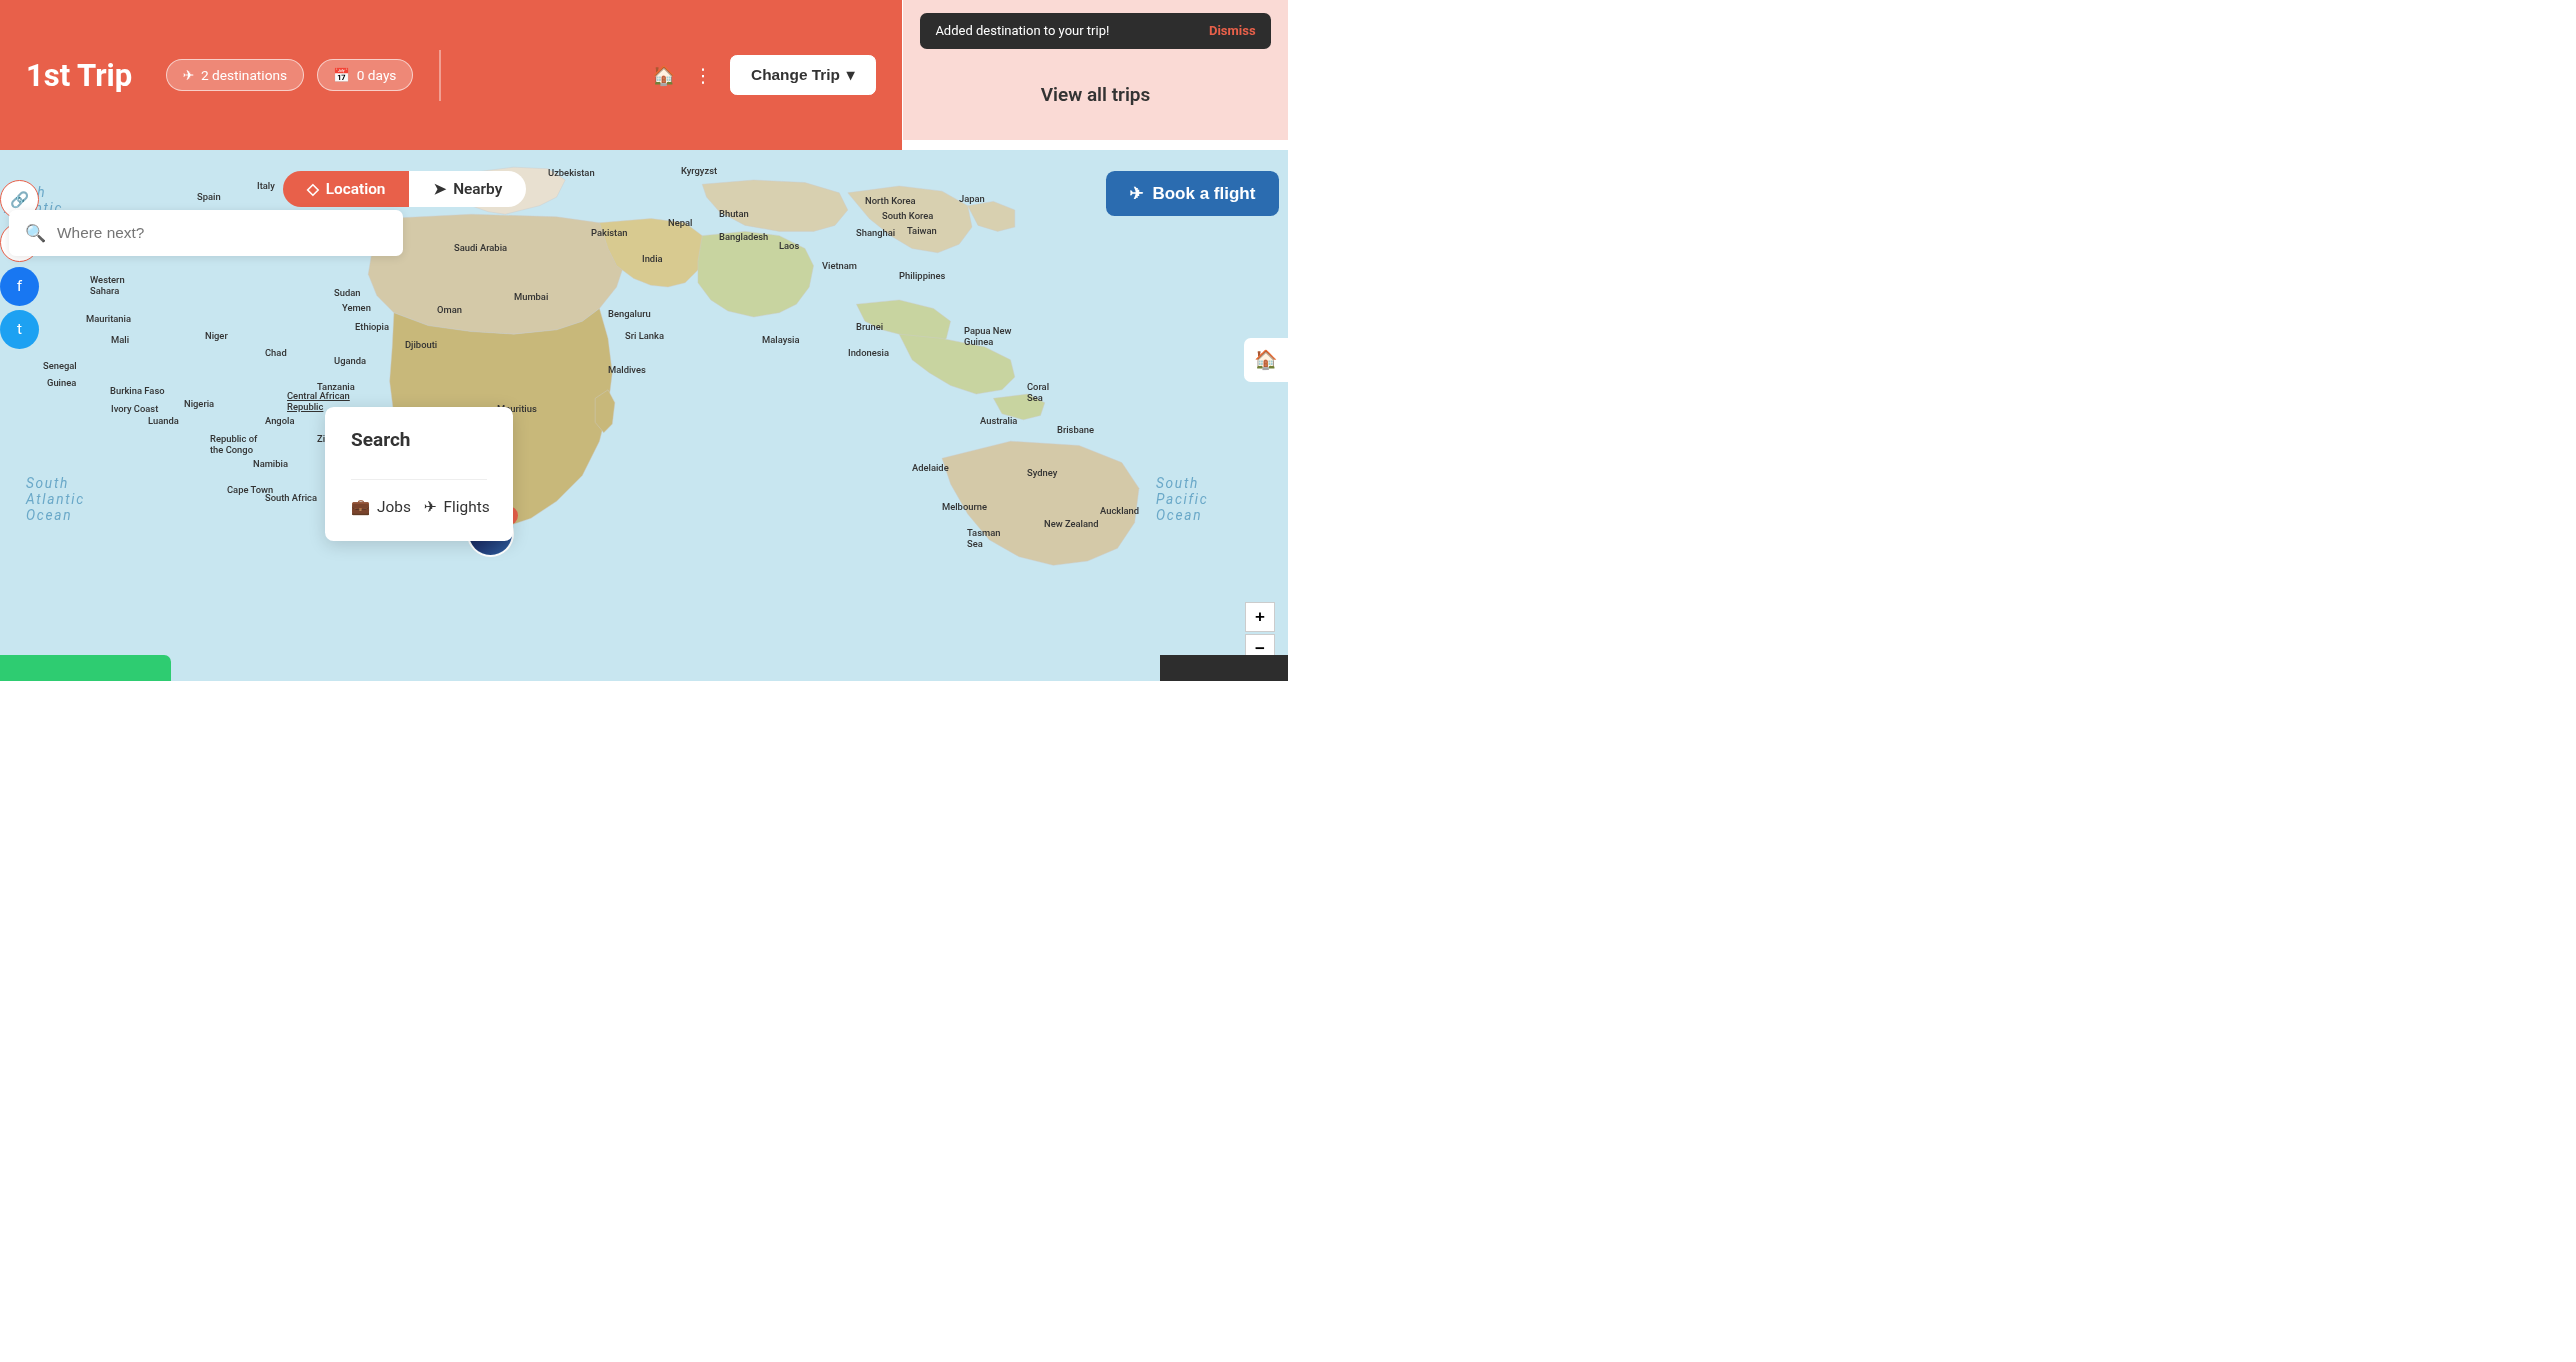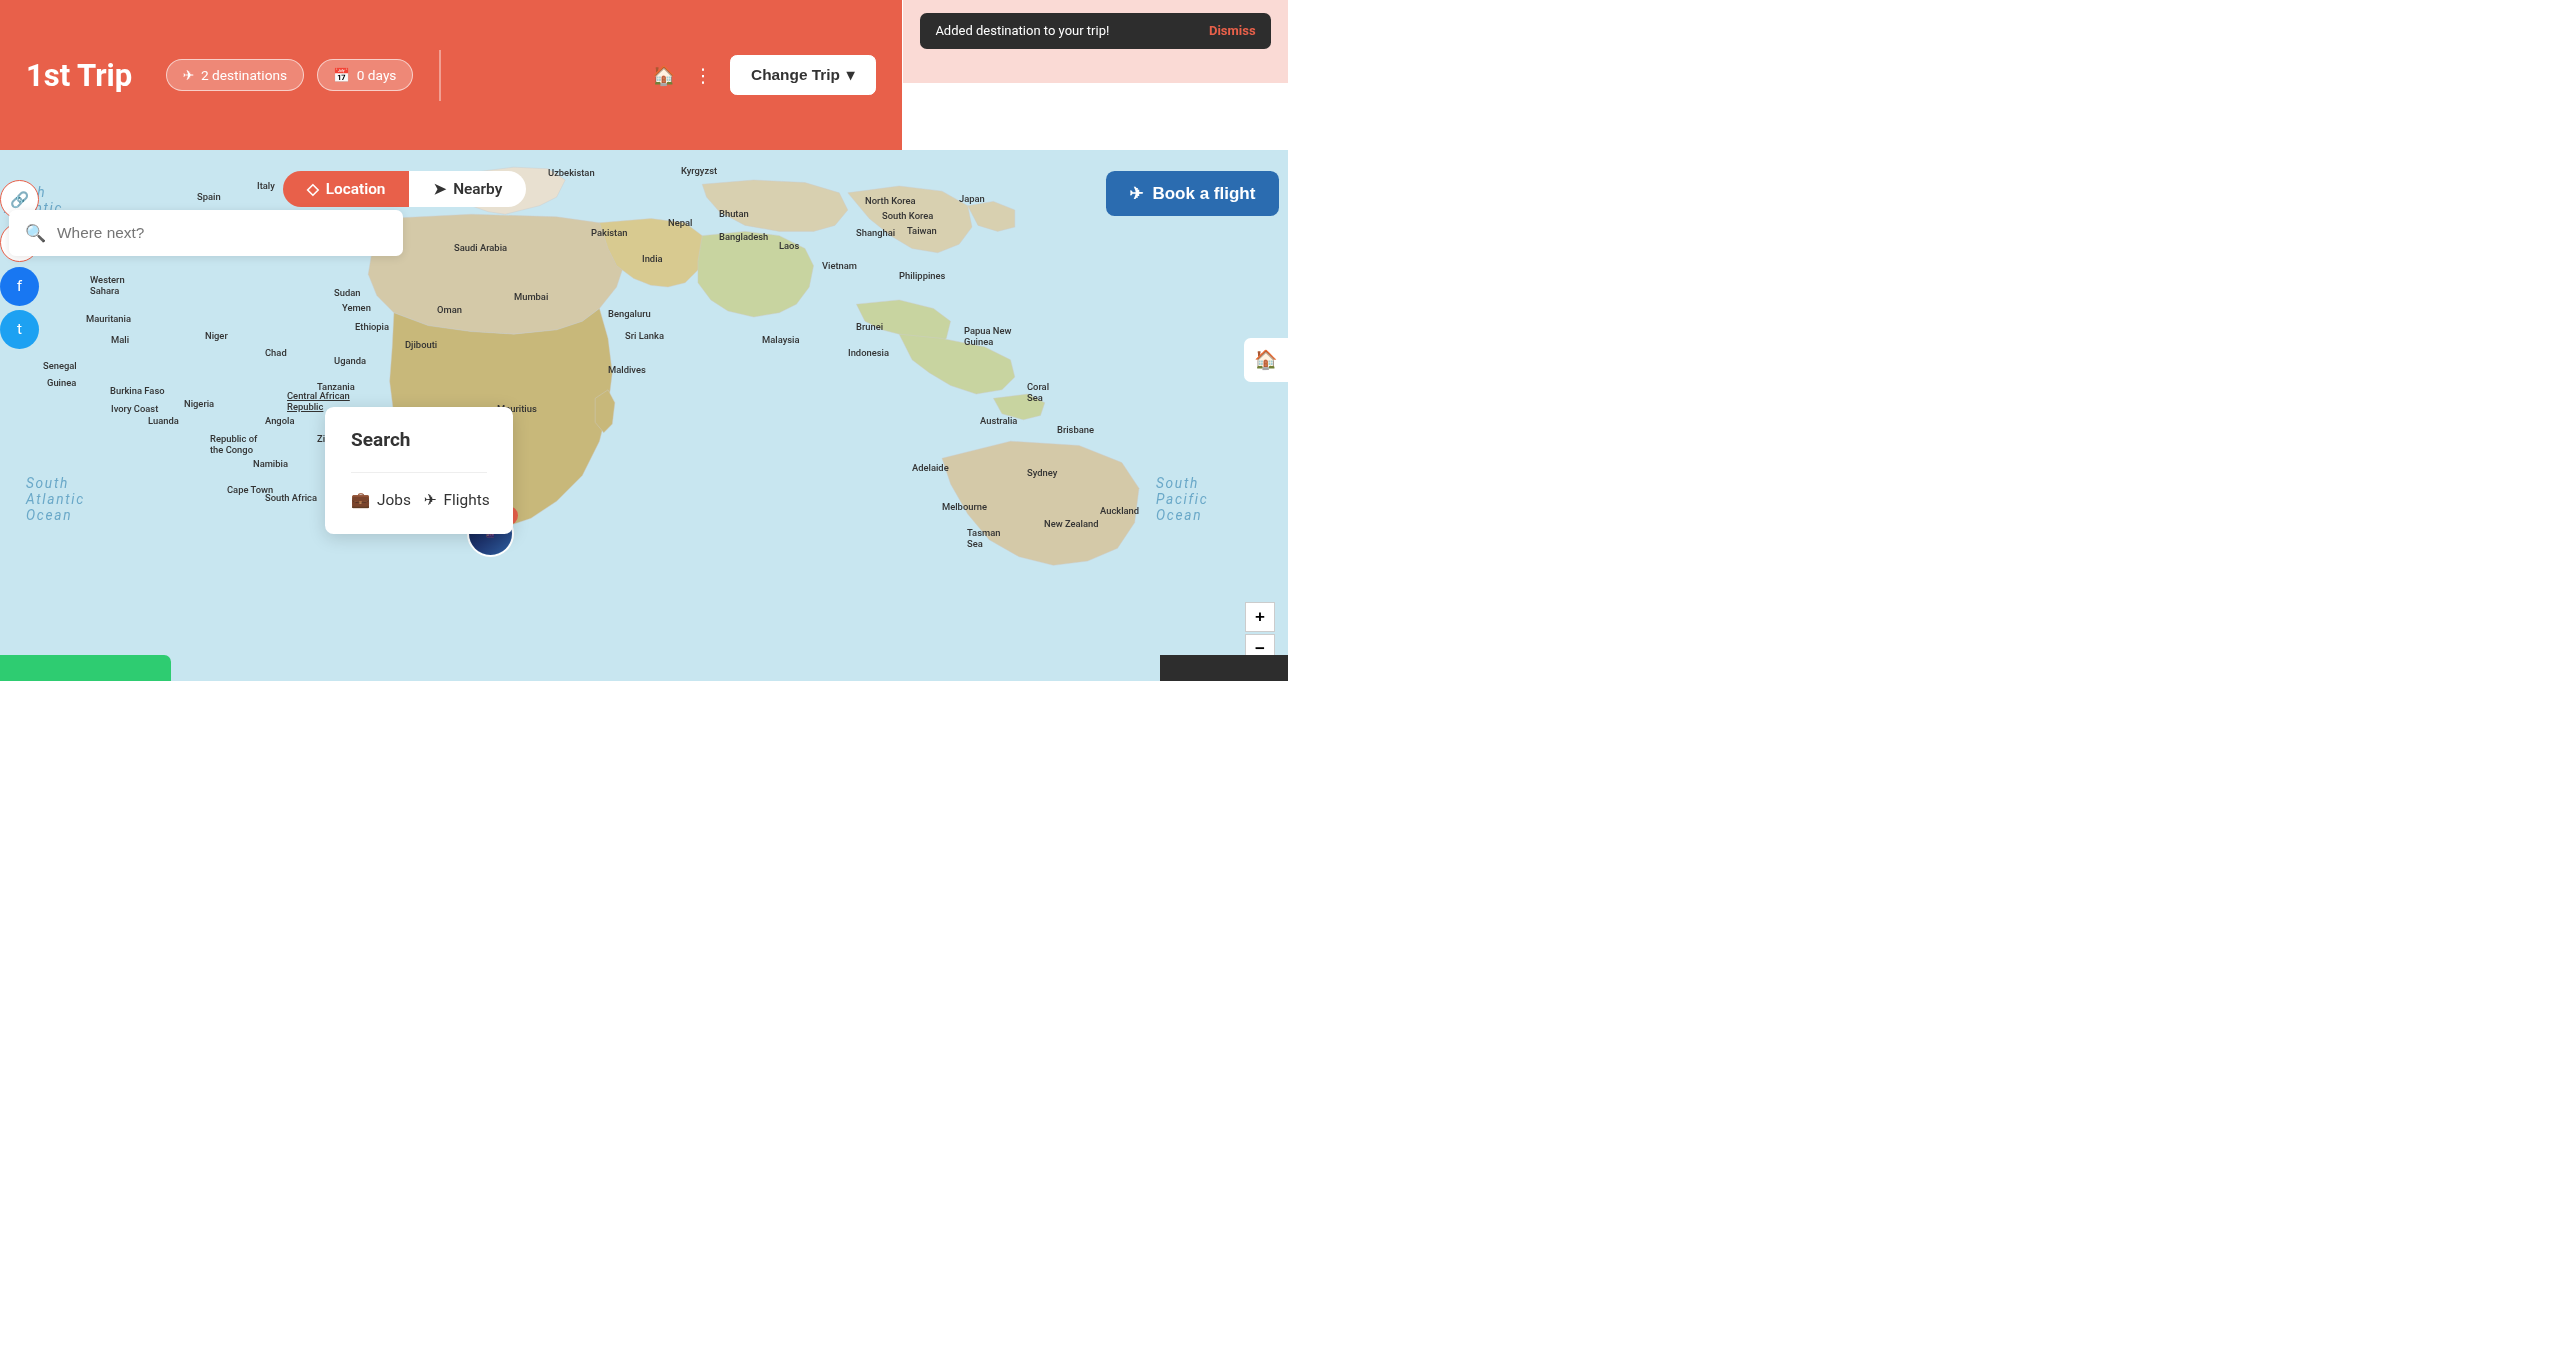--- a/index.html
+++ b/index.html
@@ -191,21 +191,21 @@
       border-radius: 8.6px;
       padding: 21.4px 26px;
       z-index: 30;
       box-shadow: 0 3.4px 17px rgba(0,0,0,0.15);
       width: 188px;
     }
     .search-popup-title {
       font-size: 19px;
       font-weight: 700;
       color: #333;
-      margin-bottom: 21px;
+      margin-bottom: 28px;
     }
     .search-popup-divider {
       height: 0.9px;
       background: #eee;
       margin-bottom: 13px;
     }
     .search-popup-options {
       display: flex;
       gap: 13px;
       align-items: center;
@@ -415,20 +415,21 @@
       <span>▾</span>
     </button>
   </div>
 </div>
 
 <div class="notification-panel">
   <div class="toast">
     <span>Added destination to your trip!</span>
     <span class="toast-dismiss">Dismiss</span>
   </div>
+  <div class="view-all-trips">View all trips</div>
 </div>
 
 <div class="social-sidebar">
   <div class="social-icon social-link">🔗</div>
   <div class="social-icon social-eye">👁</div>
   <div class="social-icon social-fb">f</div>
   <div class="social-icon social-tw">t</div>
 </div>
 
 <div class="map-container">

